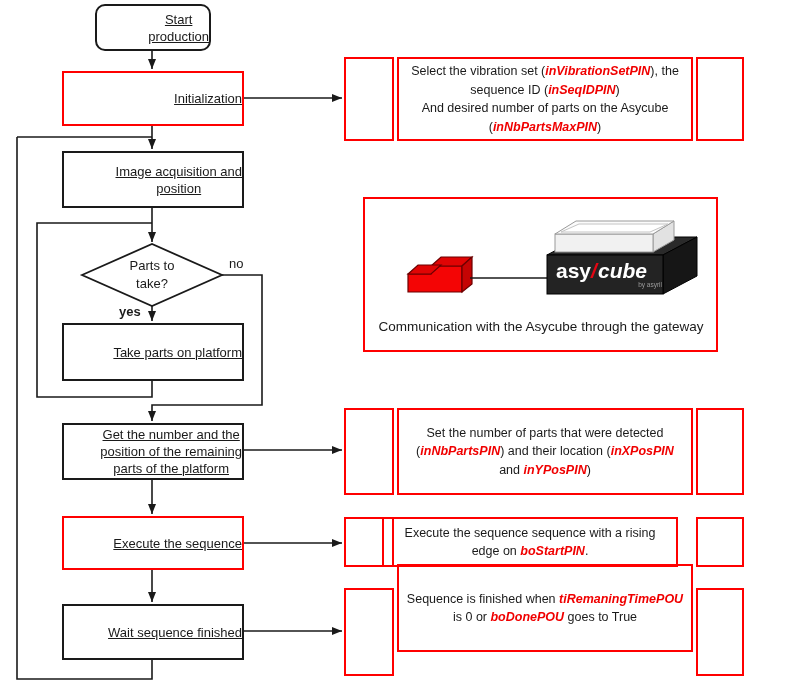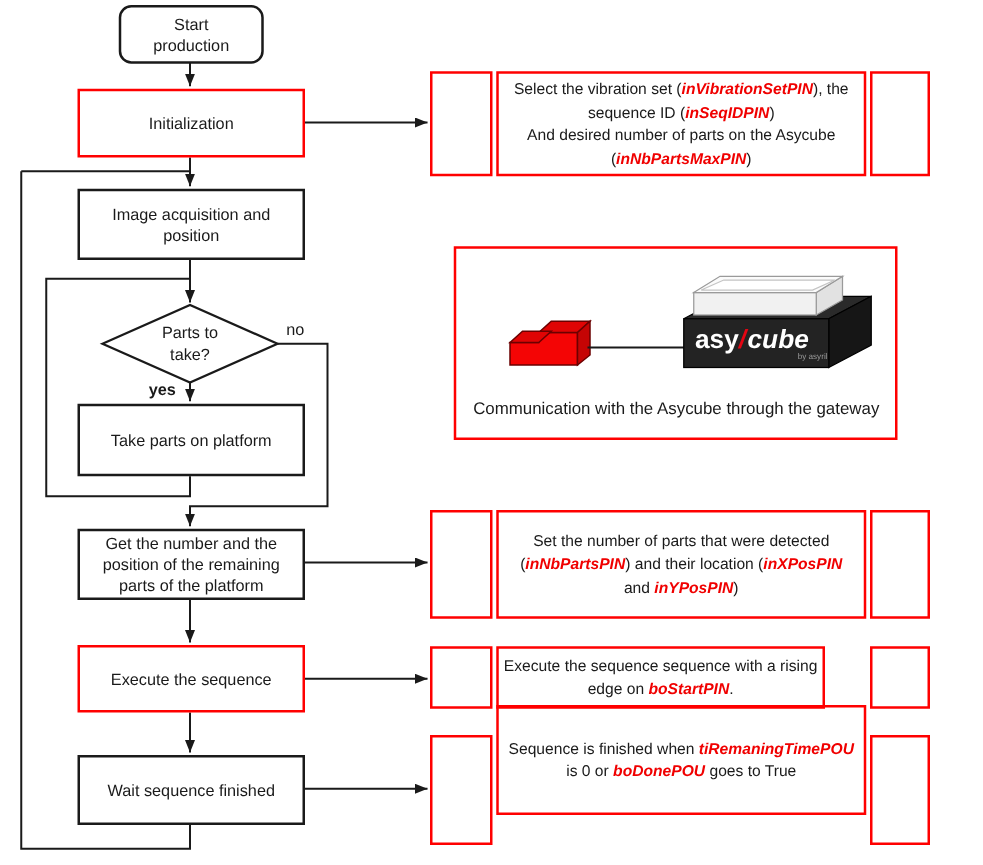--- a/index.html
+++ b/index.html
@@ -4,22 +4,22 @@
 <style>
   html,body { margin:0; padding:0; background:#ffffff; }
   .canvas {
     position:relative; width:786px; height:692px; background:#ffffff;
     font-family:"Liberation Sans", sans-serif; overflow:hidden; color:#1a1a1a;
   }
   svg.wires { position:absolute; left:0; top:0; pointer-events:none; }
   .wire { stroke:#1a1a1a; stroke-width:1.6; fill:none; }
   .node {
     position:absolute; box-sizing:border-box; border:2px solid #1a1a1a;
-    display:flex; flex-direction:column; align-items:center; justify-content:center;
-    text-align:center; font-size:13px; line-height:17px; background:transparent;
+    display:flex; flex-direction:column; align-items:flex-end; justify-content:center;
+    text-align:center; font-size:13px; line-height:17px; background:transparent;text-decoration:underline;
   }
   .node.red { border-color:#ff0000; }
   .node.rounded { border-radius:10px; }
   .flabel { position:absolute; font-size:13px; line-height:14px; }
   .dtext {
     position:absolute; left:102px; top:257px; width:100px; text-align:center;
     font-size:13px; line-height:18px;
   }
   .acell { position:absolute; box-sizing:border-box; border:2px solid #ff0000; background:transparent; }
   .atext {
@@ -160,21 +160,21 @@
 
   <div class="acell" style="left:344px; top:408px; width:50px; height:87px;"></div>
   <div class="acell atext" style="left:397px; top:408px; width:296px; height:87px;">
       <div class="rt-line"><span>Set the number of parts that were detected</span></div>
       <div class="rt-line"><span>(</span><span class="rt-red">inNbPartsPIN</span><span>) and their location (</span><span class="rt-red">inXPosPIN</span></div>
       <div class="rt-line"><span>and </span><span class="rt-red">inYPosPIN</span><span>)</span></div>
     </div>
   <div class="acell" style="left:696px; top:408px; width:48px; height:87px;"></div>
 
   <div class="acell" style="left:344px; top:517px; width:50px; height:50px;"></div>
-  <div class="acell atext" style="left:397px; top:517px; width:263px; height:50px;">
+  <div class="acell atext" style="left:382px; top:517px; width:296px; height:50px;">
       <div class="rt-line"><span>Execute the sequence sequence with a rising</span></div>
       <div class="rt-line"><span>edge on </span><span class="rt-red">boStartPIN</span><span>.</span></div>
     </div>
   <div class="acell" style="left:696px; top:517px; width:48px; height:50px;"></div>
 
   <div class="acell" style="left:344px; top:588px; width:50px; height:88px;"></div>
   <div class="acell atext" style="left:397px; top:564px; width:296px; height:88px;">
       <div class="rt-line"><span>Sequence is finished when </span><span class="rt-red">tiRemaningTimePOU</span></div>
       <div class="rt-line"><span>is 0 or </span><span class="rt-red">boDonePOU</span><span> goes to True</span></div>
     </div>

